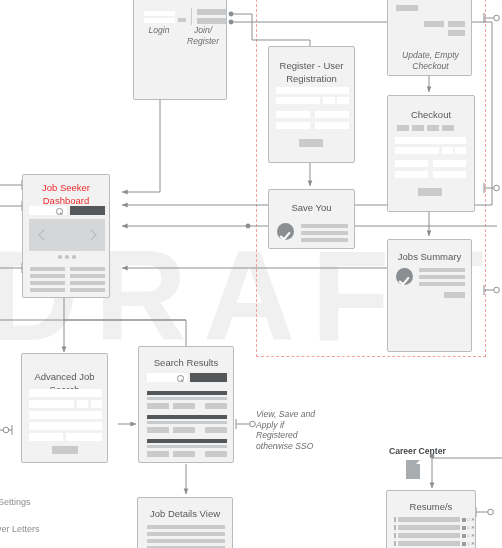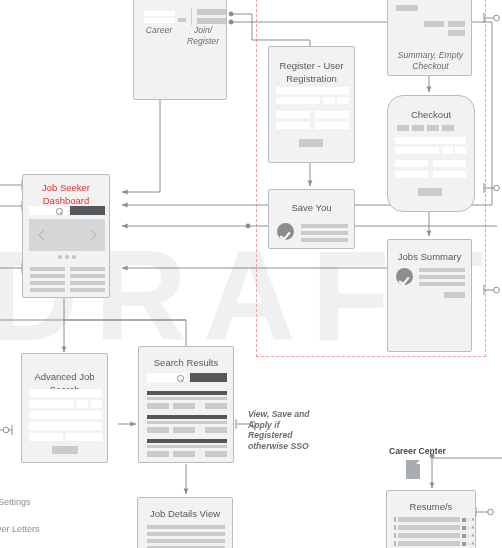--- a/index.html
+++ b/index.html
@@ -232,21 +232,21 @@
   </svg>
 
   <div class="card" style="left:133px;top:-28px;width:94px;height:128px;">
 
     <div class="bar w" style="left:10px;top:38px;width:31px;height:5px;"></div>
     <div class="bar w" style="left:10px;top:45px;width:31px;height:5px;"></div>
     <div class="bar g" style="left:44px;top:45px;width:8px;height:4px;"></div>
     <div class="bar g" style="left:57px;top:35px;width:1px;height:17px;"></div>
     <div class="bar g" style="left:63px;top:36px;width:29px;height:6px;"></div>
     <div class="bar g" style="left:63px;top:45px;width:29px;height:6px;"></div>
-    <div class="note center" style="left:2px;top:52px;width:46px;">Career</div>
+    <div class="note center" style="left:2px;top:52px;width:46px;">Login</div>
     <div class="note center" style="left:46px;top:52px;width:46px;">Join/ Register</div>
   </div>
 
   <div class="card" style="left:22px;top:174px;width:88px;height:124px;">
     <div class="card-title red" style="top:6px;">Job Seeker Dashboard</div>
     <div class="searchfield" style="left:6px;top:31px;width:38px;height:9px;"></div>
     <span class="mag" style="left:33px;top:33px;"></span>
     <div class="bar dark" style="left:47px;top:31px;width:35px;height:9px;"></div>
     <div class="bar gd" style="left:6px;top:44px;width:76px;height:32px;"></div>
     <span class="chev left" style="left:17px;top:56px;"></span>
@@ -283,24 +283,24 @@
     <div class="bar g" style="left:32px;top:34px;width:47px;height:3.5px;"></div>
     <div class="bar g" style="left:32px;top:41px;width:47px;height:3.5px;"></div>
     <div class="bar g" style="left:32px;top:48px;width:47px;height:3.5px;"></div>
   </div>
 
   <div class="card" style="left:387px;top:-24px;width:85px;height:100px;">
     <div class="bar g" style="left:8px;top:28px;width:22px;height:6px;"></div>
     <div class="bar g" style="left:36px;top:44px;width:20px;height:6px;"></div>
     <div class="bar g" style="left:60px;top:44px;width:17px;height:6px;"></div>
     <div class="bar g" style="left:60px;top:53px;width:17px;height:6px;"></div>
-    <div class="note center" style="left:0;top:73px;width:85px;">Summary, Empty Checkout</div>
-  </div>
-
-  <div class="card" style="left:387px;top:95px;width:88px;height:117px;border-radius:16px;">
+    <div class="note center" style="left:0;top:73px;width:85px;">Update, Empty Checkout</div>
+  </div>
+
+  <div class="card" style="left:387px;top:95px;width:88px;height:117px;">
     <div class="card-title" style="top:12px;">Checkout</div>
     <div class="bar g" style="left:9px;top:29px;width:12px;height:6px;"></div>
     <div class="bar g" style="left:24px;top:29px;width:12px;height:6px;"></div>
     <div class="bar g" style="left:39px;top:29px;width:12px;height:6px;"></div>
     <div class="bar g" style="left:54px;top:29px;width:12px;height:6px;"></div>
     <div class="bar w" style="left:7px;top:41px;width:71px;height:7px;"></div>
     <div class="bar w" style="left:7px;top:51px;width:44px;height:7px;"></div>
     <div class="bar w" style="left:54px;top:51px;width:11px;height:7px;"></div>
     <div class="bar w" style="left:67px;top:51px;width:11px;height:7px;"></div>
     <div class="bar w" style="left:7px;top:64px;width:33px;height:7px;"></div>
@@ -387,21 +387,21 @@
     <div class="res-mark" style="left:80px;top:42.5px;">○</div>
     <div class="res-mark" style="left:84px;top:42.5px;">✕</div>
 
     <div class="res-handle" style="left:7px;top:50px;height:5px;"></div>
     <div class="res-bar" style="left:11px;top:50px;width:62px;height:5px;"></div>
     <div class="res-sq" style="left:75px;top:50.5px;"></div>
     <div class="res-mark" style="left:80px;top:50.5px;">○</div>
     <div class="res-mark" style="left:84px;top:50.5px;">✕</div>
   </div>
 
-  <div class="note" style="left:248px;top:409px;width:62px;font-weight:bold;">View, Save and Apply if Registered otherwise SSO</div>
+  <div class="note" style="left:256px;top:409px;width:62px;">View, Save and Apply if Registered otherwise SSO</div>
 
 
   <div class="label-bold" style="left:389px;top:446px;width:110px;">Career Center</div>
 
   <span class="page-icon" style="left:406px;top:460px;"></span>
 
   <div class="label-plain" style="left:-2px;top:497px;">Settings</div>
   <div class="label-plain" style="left:-3px;top:524px;">ver Letters</div>
 
 </div>

